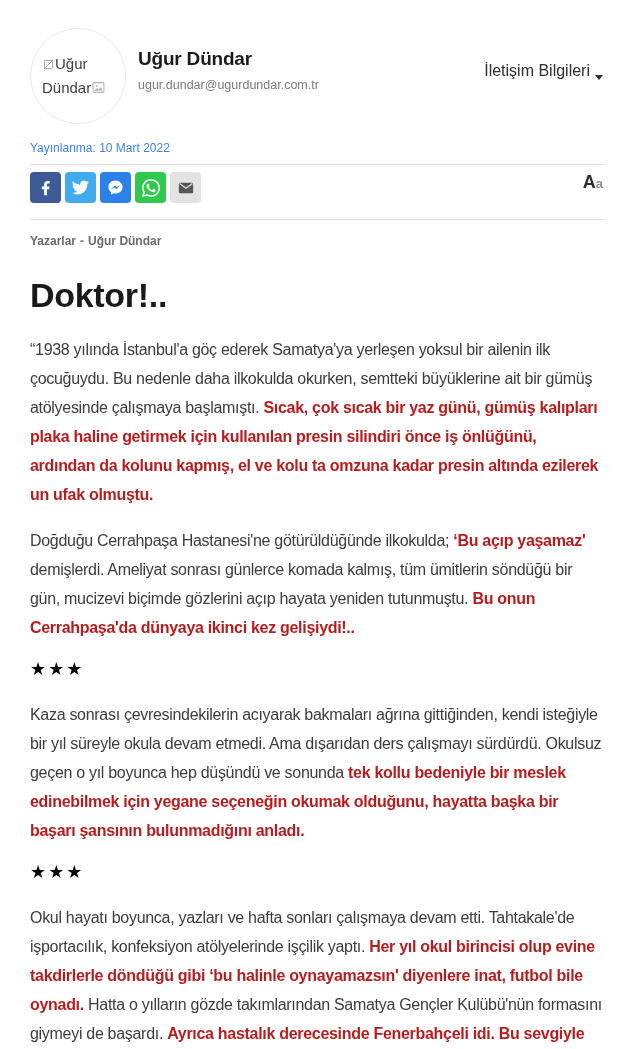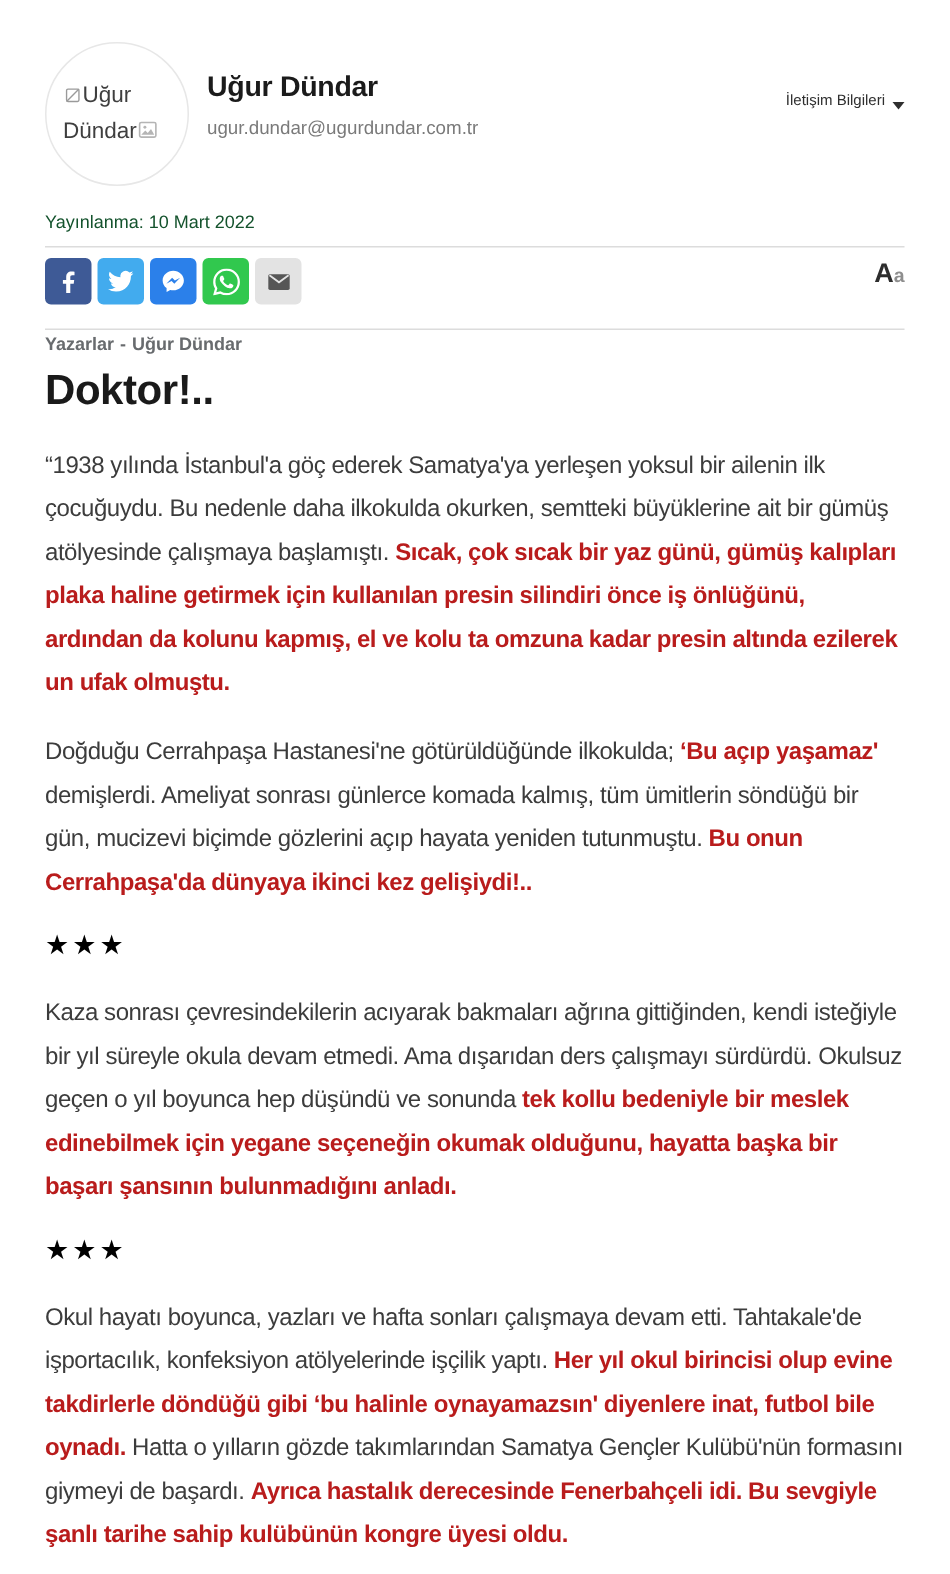--- a/index.html
+++ b/index.html
@@ -18,44 +18,44 @@
     border:1px solid #e7e7e7; flex:0 0 auto;
     display:flex; align-items:center; justify-content:center;
     overflow:hidden;
   }
   .avatar-inner { width:72px; font-size:15px; line-height:1.55; color:#3f3f3f; }
   .bimg-ico { display:inline-block; vertical-align:-1px; margin:0 1px; }
   .author-info { margin-left:12px; padding-top:20px; }
   .author-name { font-size:19px; font-weight:bold; color:#1b1b1b; letter-spacing:-0.2px; }
   .author-email { margin-top:8px; font-size:12.5px; color:#7a7a7a;text-align:center; }
   .contact-dd {
-    margin-left:auto; margin-top:34px; font-size:10px; color:#2f2f2f;
+    margin-left:auto; margin-top:34px; font-size:16px; color:#2f2f2f;
     cursor:pointer; white-space:nowrap; display:flex; align-items:flex-end; gap:5px;
   }
   .caret { width:0; height:0; border-left:4px solid transparent;
     border-right:4px solid transparent; border-top:5px solid #2f2f2f; display:inline-block; }
 
   
-  .published { margin-top:17px; font-size:12px; color:#14532d; }
+  .published { margin-top:17px; font-size:12px; color:#3b82f6; }
   .divider { height:1px; background:#dcdcdc; margin-top:9px; }
   .share-row { display:flex; align-items:flex-start; padding:7px 0; }
   .share-btn {
     width:31px; height:31px; border-radius:4px; margin-right:4px;
     display:flex; align-items:center; justify-content:center; cursor:pointer; border:none;
   }
   .share-btn svg { display:block; }
   .font-size-ctl { margin-left:auto; cursor:pointer; white-space:nowrap; }
   .fs-big { font-size:18px; font-weight:bold; color:#2d2d2d; }
   .fs-small { font-size:13px; font-weight:bold; color:#8e8e8e; }
 
   
-  .breadcrumb { margin-top:2px; font-size:12px; font-weight:bold; color:#686b6e; }
+  .breadcrumb { margin-top:14px; font-size:12px; font-weight:bold; color:#686b6e; }
   .breadcrumb .sep { margin:0 4px; }
   .breadcrumb a { color:#686b6e; text-decoration:none; cursor:pointer; }
-  .article-title { margin-top:8px; margin-bottom:20px; font-size:28px; font-weight:bold;
+  .article-title { margin-top:28px; margin-bottom:20px; font-size:34px; font-weight:bold;
     color:#1a1a1a; letter-spacing:-0.3px; }
 
   
   .article-body p {
     font-size:16px; line-height:29px; letter-spacing:-0.3px;
     color:#3c3c3c; margin:0 0 17px 0;
   }
   .article-body p .b { font-weight:bold; color:#b91c1c; }
   .article-body .stars {
     font-size:18px; color:#000; letter-spacing:2px;

